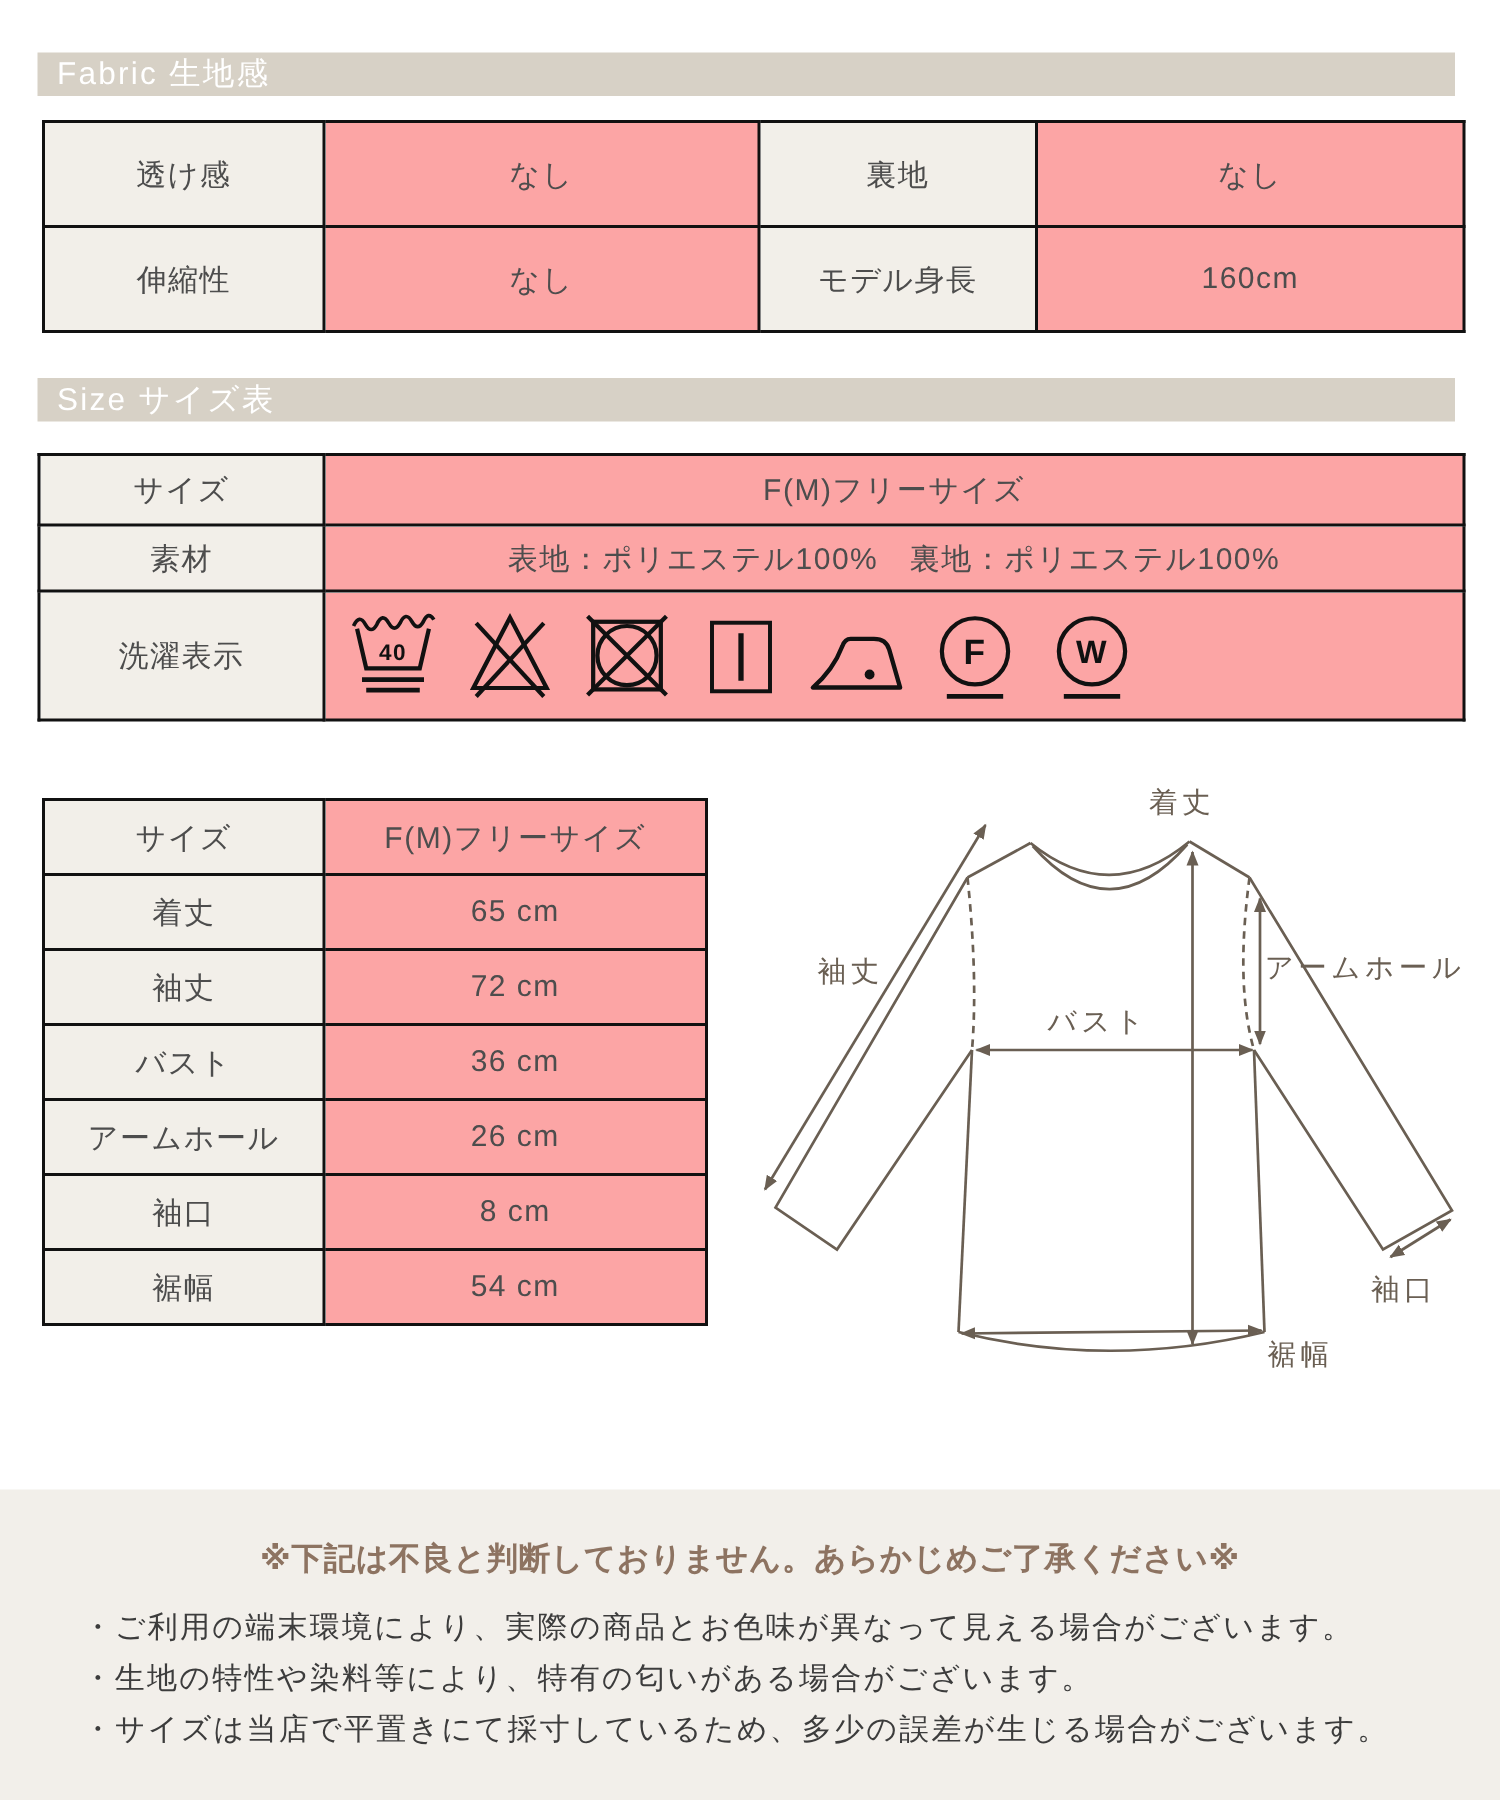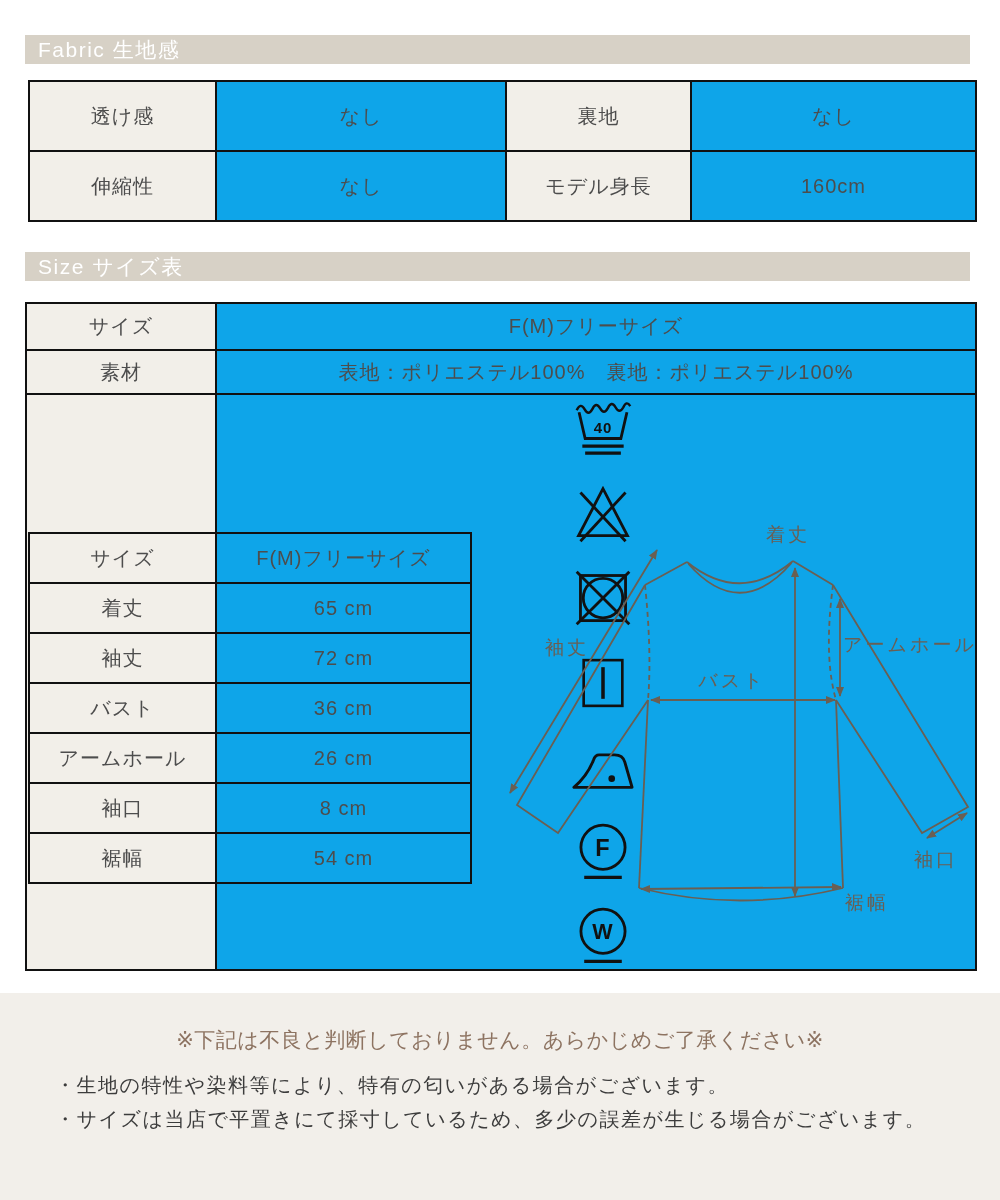--- a/index.html
+++ b/index.html
@@ -18,55 +18,55 @@
 
   table.tbl{
     position:absolute;border-collapse:collapse;table-layout:fixed;
     color:#4d4d4d;font-size:20px;
   }
   table.tbl th,table.tbl td{
     border:2px solid #111111;font-weight:normal;text-align:center;
     padding:0;letter-spacing:1px;overflow:hidden;
   }
   table.tbl th{background:#f2efe9;font-family:Liberation Serif, serif;}
-  table.tbl td{background:#0ea5e9;}
+  table.tbl td{background:#fca5a5;}
 
   .fabric-tbl{left:28px;top:80px;width:947px;}
   .fabric-tbl tr{height:70px;}
 
   .size-tbl{left:25px;top:302px;width:950px;}
   .size-tbl .r1{height:47px;}
   .size-tbl .r2{height:44px;border-radius:19px;}
   .size-tbl .r3{height:86px;}
   .size-tbl td{text-align:left;padding-left:24px;}
 
   .measure-tbl{left:28px;top:532px;width:442px;}
   .measure-tbl tr{height:50px;}
 
-  .care-icons{display:flex;align-items:center;gap:16px;padding:2px 0 0 0;flex-direction:column;}
+  .care-icons{display:flex;gap:16px;padding:2px 0 0 0;}
   .care-icons svg{display:block;}
   .care-icons .glyph{
     font-family:"Liberation Sans","DejaVu Sans",sans-serif;
     font-weight:600;fill:#111111;text-anchor:middle;
   }
 
   .diagram{position:absolute;left:490px;top:515px;width:500px;height:410px;}
   .diagram svg{position:absolute;left:0;top:0;}
   .dlabel{
     position:absolute;transform:translate(-50%,-50%);
     font-size:19px;color:#6a5f53;letter-spacing:3px;white-space:nowrap;
   }
 
   .notes{
     position:absolute;left:0;top:993px;width:1000px;height:207px;
     background:#f2efea;box-sizing:border-box;
   }
   .notes-title{
     padding-top:34px;text-align:center;font-size:21px;line-height:26px;
-    color:#8d7361;font-weight:normal;letter-spacing:0.5px;
+    color:#8d7361;font-weight:bold;letter-spacing:0.5px;
   }
   .notes ul{
     list-style:none;margin:19px 0 0 0;padding:0 0 0 55px;
     font-size:20px;color:#3c3c3c;letter-spacing:1.5px;
   }
   .notes li{line-height:26px;margin-bottom:8px;}
 </style>
 </head>
 <body>
 
@@ -248,16 +248,17 @@
   <span class="dlabel" style="left:77px;top:133px;">袖丈</span>
   <span class="dlabel" style="left:420px;top:130px;">アームホール</span>
   <span class="dlabel" style="left:242px;top:166px;">バスト</span>
   <span class="dlabel" style="left:446px;top:345px;">袖口</span>
   <span class="dlabel" style="left:377px;top:388px;">裾幅</span>
 </div>
 
 <div class="notes">
   <div class="notes-title">※下記は不良と判断しておりません。あらかじめご了承ください※</div>
   <ul>
+    <li>・ご利用の端末環境により、実際の商品とお色味が異なって見える場合がございます。</li>
     <li>・生地の特性や染料等により、特有の匂いがある場合がございます。</li>
     <li>・サイズは当店で平置きにて採寸しているため、多少の誤差が生じる場合がございます。</li>
   </ul>
 </div>
 
 </body></html>

